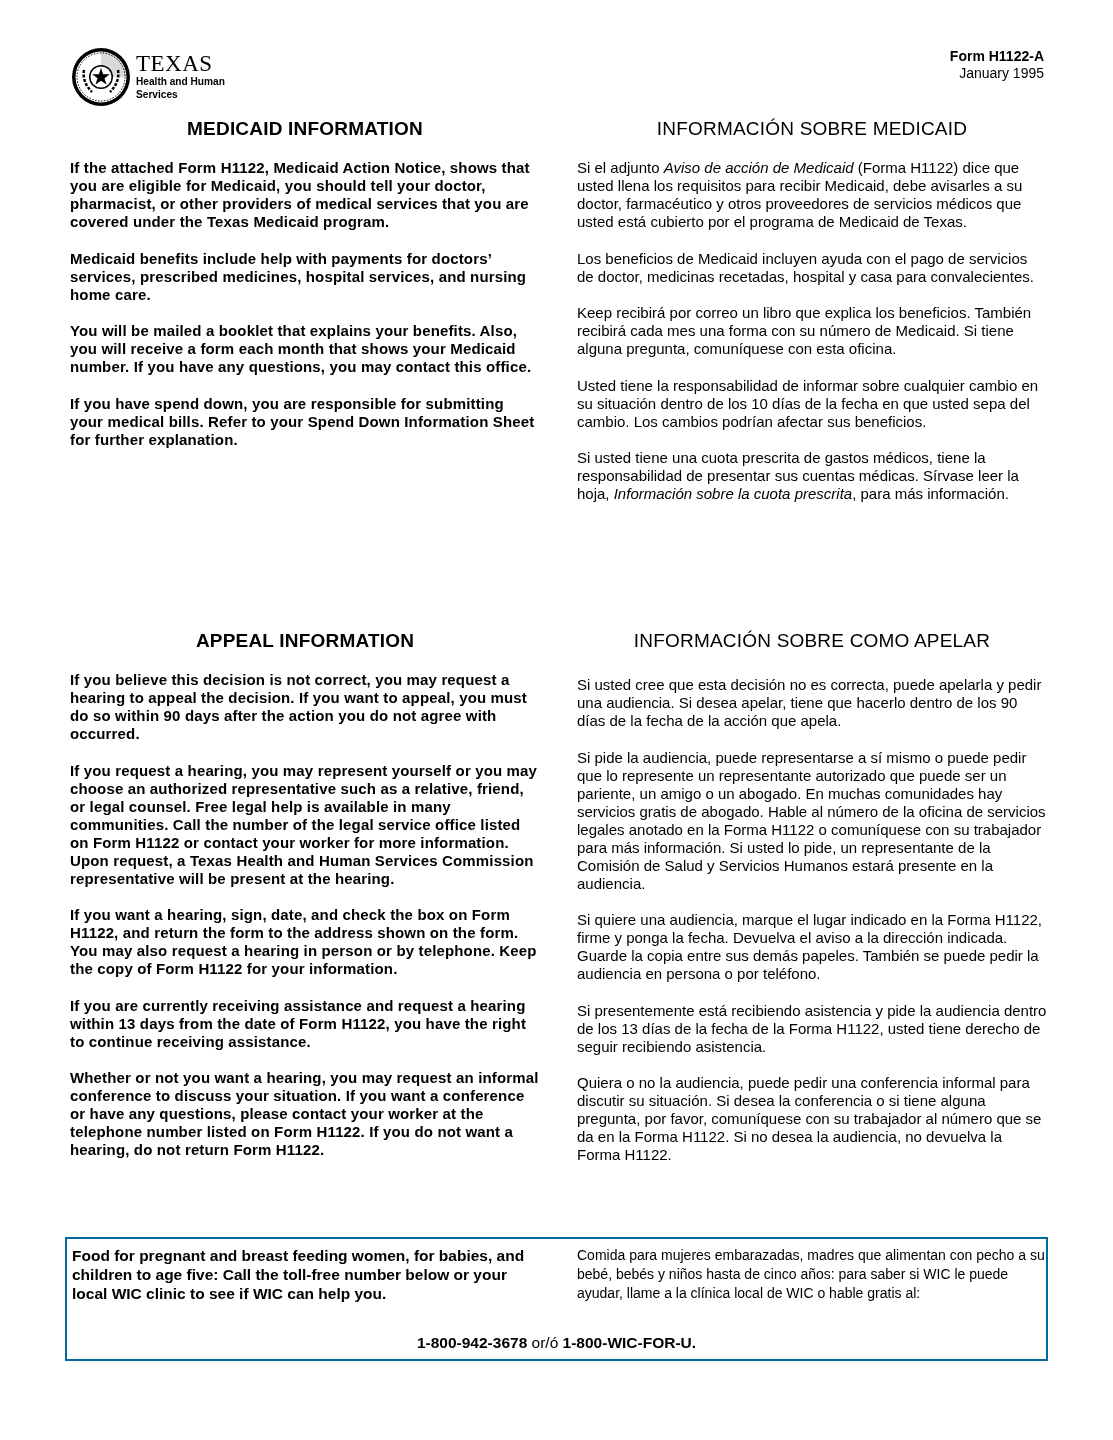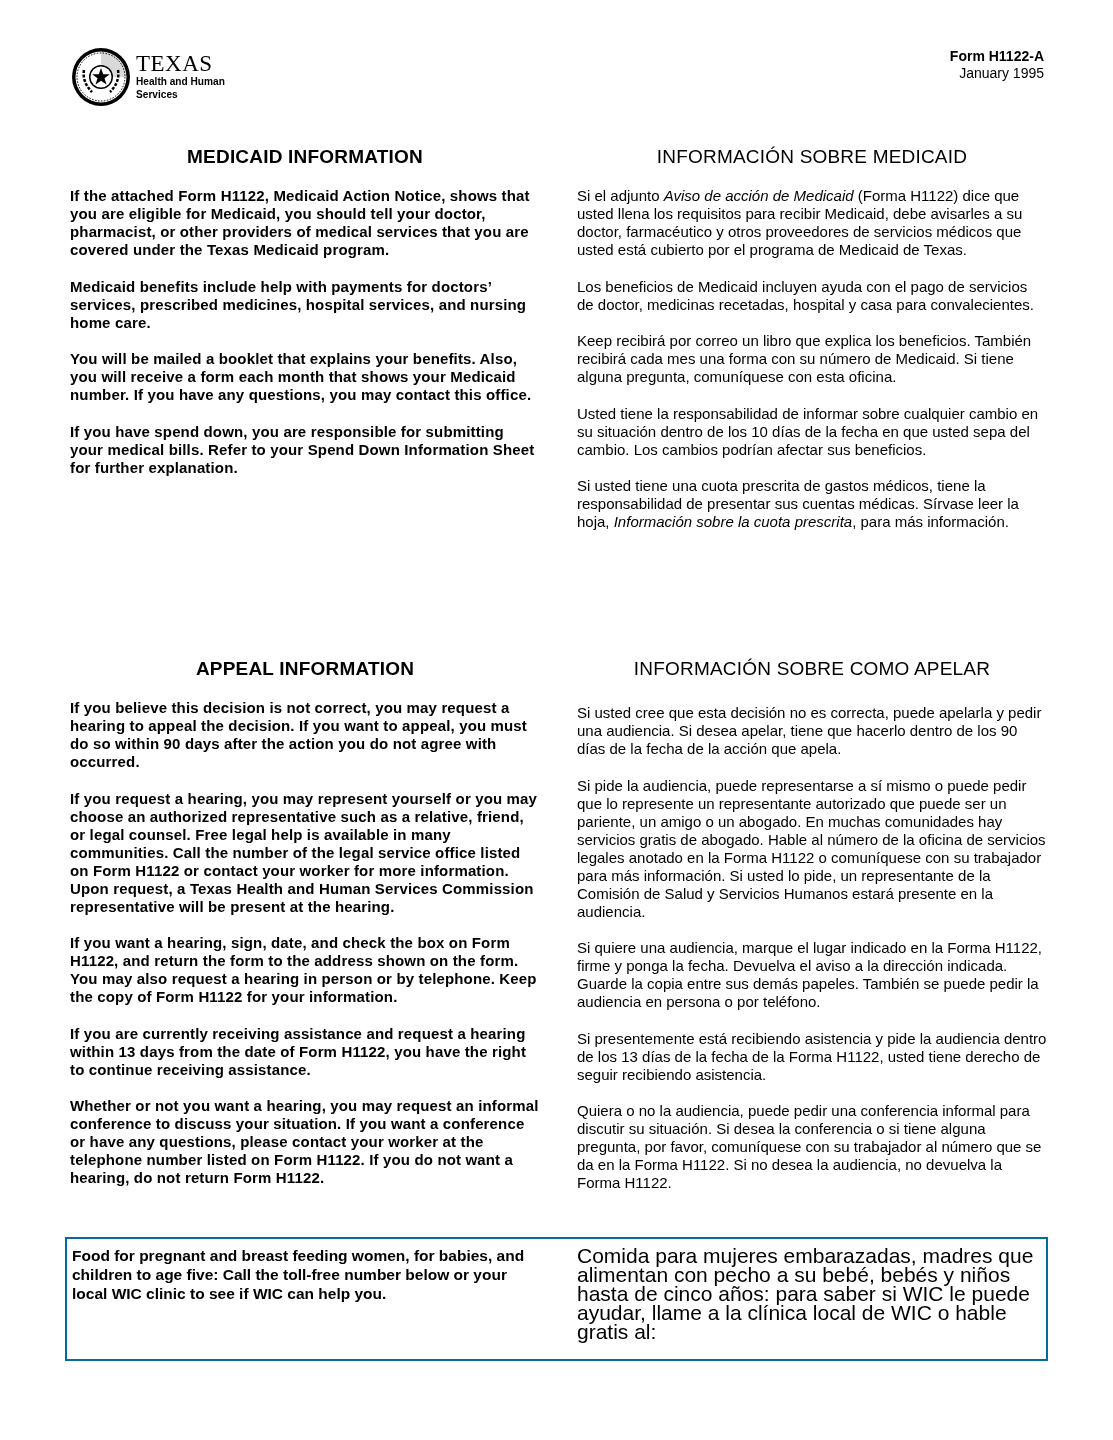--- a/index.html
+++ b/index.html
@@ -4,32 +4,32 @@
 <style>
   html, body { margin: 0; padding: 0; background: #ffffff; }
   body { width: 1113px; height: 1440px; position: relative; color: #000; font-family: "Liberation Sans", sans-serif; overflow: hidden; }
   .logo { position: absolute; left: 70px; top: 46px; display: flex; align-items: center; }
   .seal { width: 62px; height: 62px; }
   .logo-text { margin-left: 4px; line-height: 1; }
   .logo-texas { font-family: "Liberation Serif", serif; font-size: 23px; letter-spacing: 0.5px; display: block; margin-top: -2px; }
   .logo-sub { font-family: "Liberation Sans", sans-serif; font-size: 11.5px; font-weight: bold; display: block; transform: scaleX(0.88); transform-origin: left; line-height: 13px; }
   .form-id { position: absolute; right: 69px; top: 48px; text-align: right; font-size: 14px; line-height: 17px; }
   .form-id .num { font-weight: bold; }
-  .col { position: absolute; width: 470px; margin-top: 28px; }
+  .col { position: absolute; width: 470px; }
   .col.left { left: 70px; }
   .col.right { left: 577px; }
   h2 { margin: 0; text-align: center; font-size: 19px; letter-spacing: 0.2px; }
   .left h2 { font-weight: bold; }
   .right h2 { font-weight: normal; }
   p { margin: 0 0 18.5px 0; font-size: 15px; line-height: 18px; }
   .left p { font-weight: bold; letter-spacing: 0.15px; }
   .right p { font-weight: normal; }
   .wic-box { position: absolute; left: 65px; top: 1237px; width: 979px; height: 120px; border: 2px solid #0369a1; }
   .wic-en { position: absolute; left: 5px; top: 7px; width: 470px; font-weight: bold; font-size: 15.5px; line-height: 19px; }
-  .wic-es { position: absolute; left: 510px; top: 7px; width: 468px; font-size: 21px; line-height: 19px; }
+  .wic-es { position: absolute; left: 510px; top: 7px; width: 468px; font-size: 14px; line-height: 19px; }
   .wic-phone { position: absolute; left: 0; right: 0; top: 95px; text-align: center; font-weight: bold; font-size: 15.5px; }
   .wic-phone .or { font-weight: normal; }
   i { font-style: italic; }
 </style>
 </head>
 <body>
 
 <div class="logo">
   <svg class="seal" viewBox="0 0 62 62">
     <circle cx="31" cy="31" r="29" fill="#000"></circle>
@@ -85,13 +85,16 @@
   <p>Si usted cree que esta decisión no es correcta, puede apelarla y pedir una audiencia. Si desea apelar, tiene que hacerlo dentro de los 90 días de la fecha de la acción que apela.</p>
   <p>Si pide la audiencia, puede representarse a sí mismo o puede pedir que lo represente un representante autorizado que puede ser un pariente, un amigo o un abogado. En muchas comunidades hay servicios gratis de abogado. Hable al número de la oficina de servicios legales anotado en la Forma H1122 o comuníquese con su trabajador para más información. Si usted lo pide, un representante de la Comisión de Salud y Servicios Humanos estará presente en la audiencia.</p>
   <p>Si quiere una audiencia, marque el lugar indicado en la  Forma H1122, firme y ponga la fecha. Devuelva el aviso a la dirección indicada. Guarde la copia entre sus demás papeles. También se puede pedir la audiencia en persona o por teléfono.</p>
   <p>Si presentemente está recibiendo asistencia y pide la audiencia dentro de los 13 días de la fecha de la Forma H1122, usted tiene derecho de seguir recibiendo asistencia.</p>
   <p>Quiera o no la audiencia, puede pedir una conferencia informal para discutir su situación. Si desea la conferencia o si tiene alguna pregunta, por favor, comuníquese con su trabajador al número que se da en la Forma H1122. Si no desea la audiencia, no devuelva la Forma H1122.</p>
 </div>
 
 <div class="wic-box">
   <div class="wic-en">Food for pregnant and breast feeding women, for babies, and children to age five: Call the toll-free number below or your local WIC clinic to see if WIC can help you.</div>
   <div class="wic-es">Comida para mujeres embarazadas, madres que alimentan con pecho a su bebé, bebés y niños hasta de cinco años: para saber si WIC le puede ayudar, llame a la clínica local de WIC o hable gratis al:</div>
+  <div class="wic-phone">
+    <span>1-800-942-3678</span><span class="or"> or/ó </span><span>1-800-WIC-FOR-U.</span>
+  </div>
 </div>
 
 </body></html>

